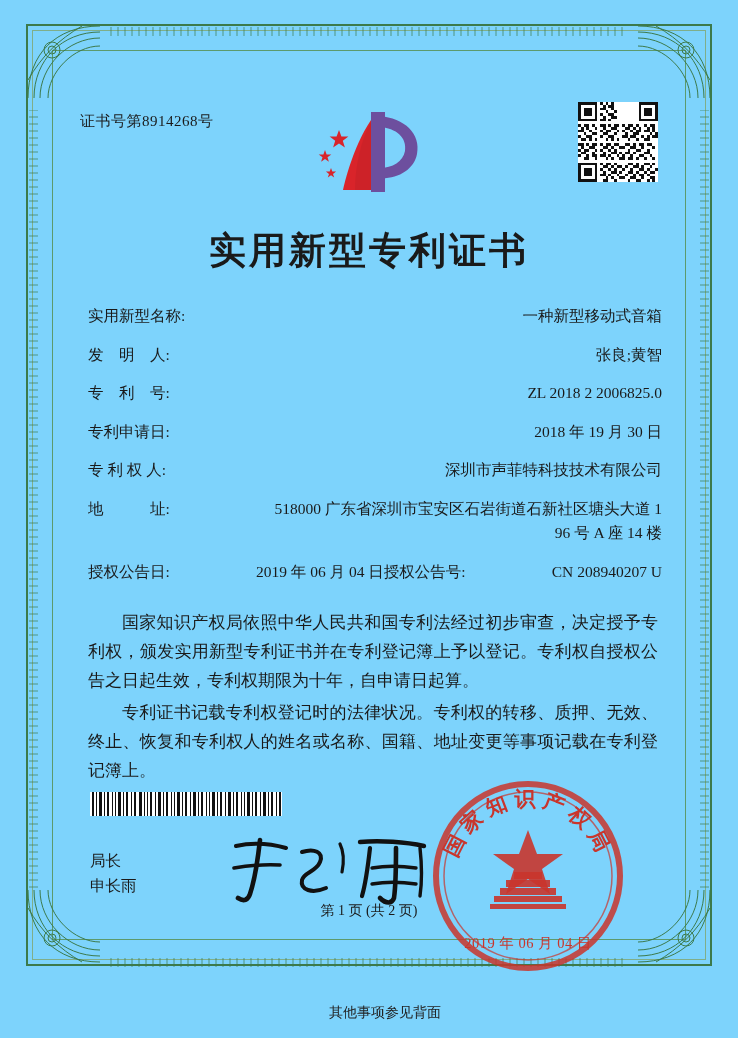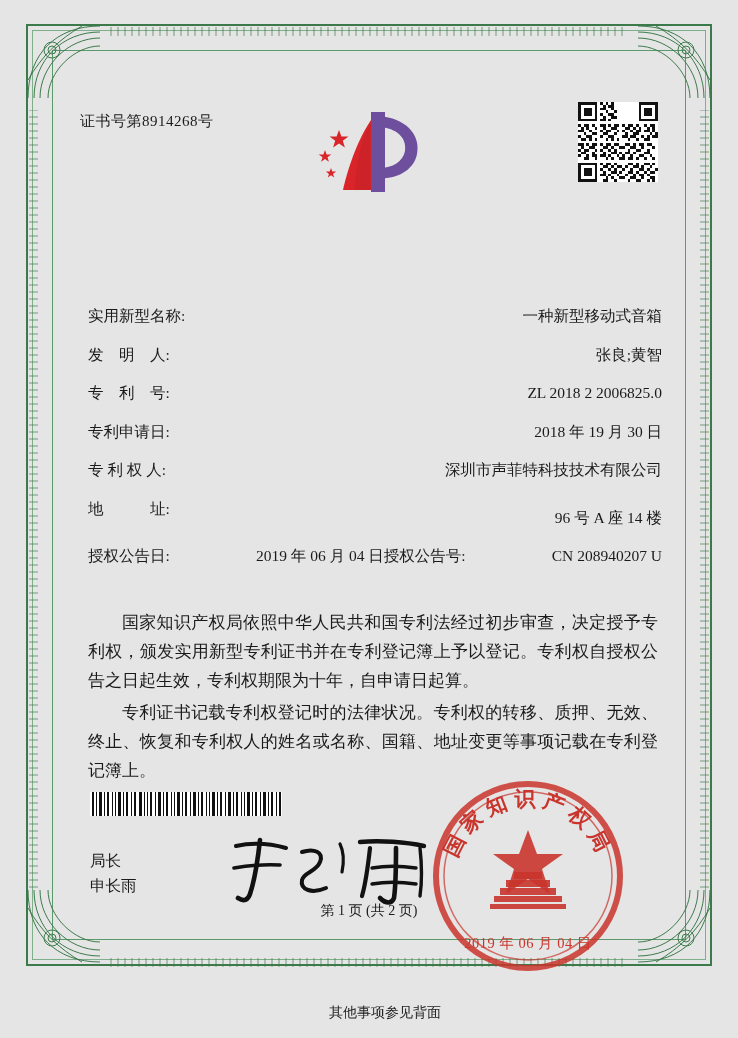--- a/index.html
+++ b/index.html
@@ -14,21 +14,21 @@
     color: #1a1a1a;
     position: relative;
     overflow: hidden;
   }
 
   
   .page {
     position: absolute;
     left: 0; top: 0;
     width: 738px; height: 1038px;
-    background: #e5e5e5;
+    background: #7dd3fc;
   }
   .border-outer {
     position: absolute;
     left: 26px; top: 24px;
     width: 686px; height: 942px;
     border: 2px solid #3c7a4b;
     box-sizing: border-box;
   }
   .border-outer:before {
     content: "";
@@ -465,20 +465,21 @@
         <path d="M62 16 L62 84 L46 84 C46 60 52 34 62 16 Z" fill="#b81f26" opacity=".35"></path>
 
         <g fill="#d9242a">
           <polygon points="30,24 32.4,30.6 39.4,30.6 33.8,34.8 35.9,41.5 30,37.4 24.1,41.5 26.2,34.8 20.6,30.6 27.6,30.6"></polygon>
           <polygon points="16,44 17.6,48.4 22.3,48.4 18.5,51.2 19.9,55.7 16,52.9 12.1,55.7 13.5,51.2 9.7,48.4 14.4,48.4"></polygon>
           <polygon points="22,62 23.3,65.6 27.1,65.6 24,67.9 25.2,71.5 22,69.3 18.8,71.5 20,67.9 16.9,65.6 20.7,65.6"></polygon>
         </g>
       </svg>
     </div>
 
+    <div class="title">实用新型专利证书</div>
 
     <div class="fields">
 
       <div class="field-row">
         <span class="field-label">实用新型名称:</span>
         <span class="field-value">一种新型移动式音箱</span>
       </div>
 
       <div class="field-row">
         <span class="field-label">发　明　人:</span>
@@ -496,20 +497,21 @@
       </div>
 
       <div class="field-row">
         <span class="field-label">专 利 权 人:</span>
         <span class="field-value">深圳市声菲特科技技术有限公司</span>
       </div>
 
       <div class="field-row">
         <span class="field-label">地　　　址:</span>
         <span class="field-value">
+          <span>518000  广东省深圳市宝安区石岩街道石新社区塘头大道 1</span>
           <span class="l2">96 号 A 座 14 楼</span>
         </span>
       </div>
 
       <div class="field-row">
         <span class="field-label">授权公告日:</span>
         <span class="field-value">2019 年 06 月 04 日</span>
         <span class="field-label">授权公告号:</span>
         <span class="field-value">CN 208940207 U</span>
       </div>

